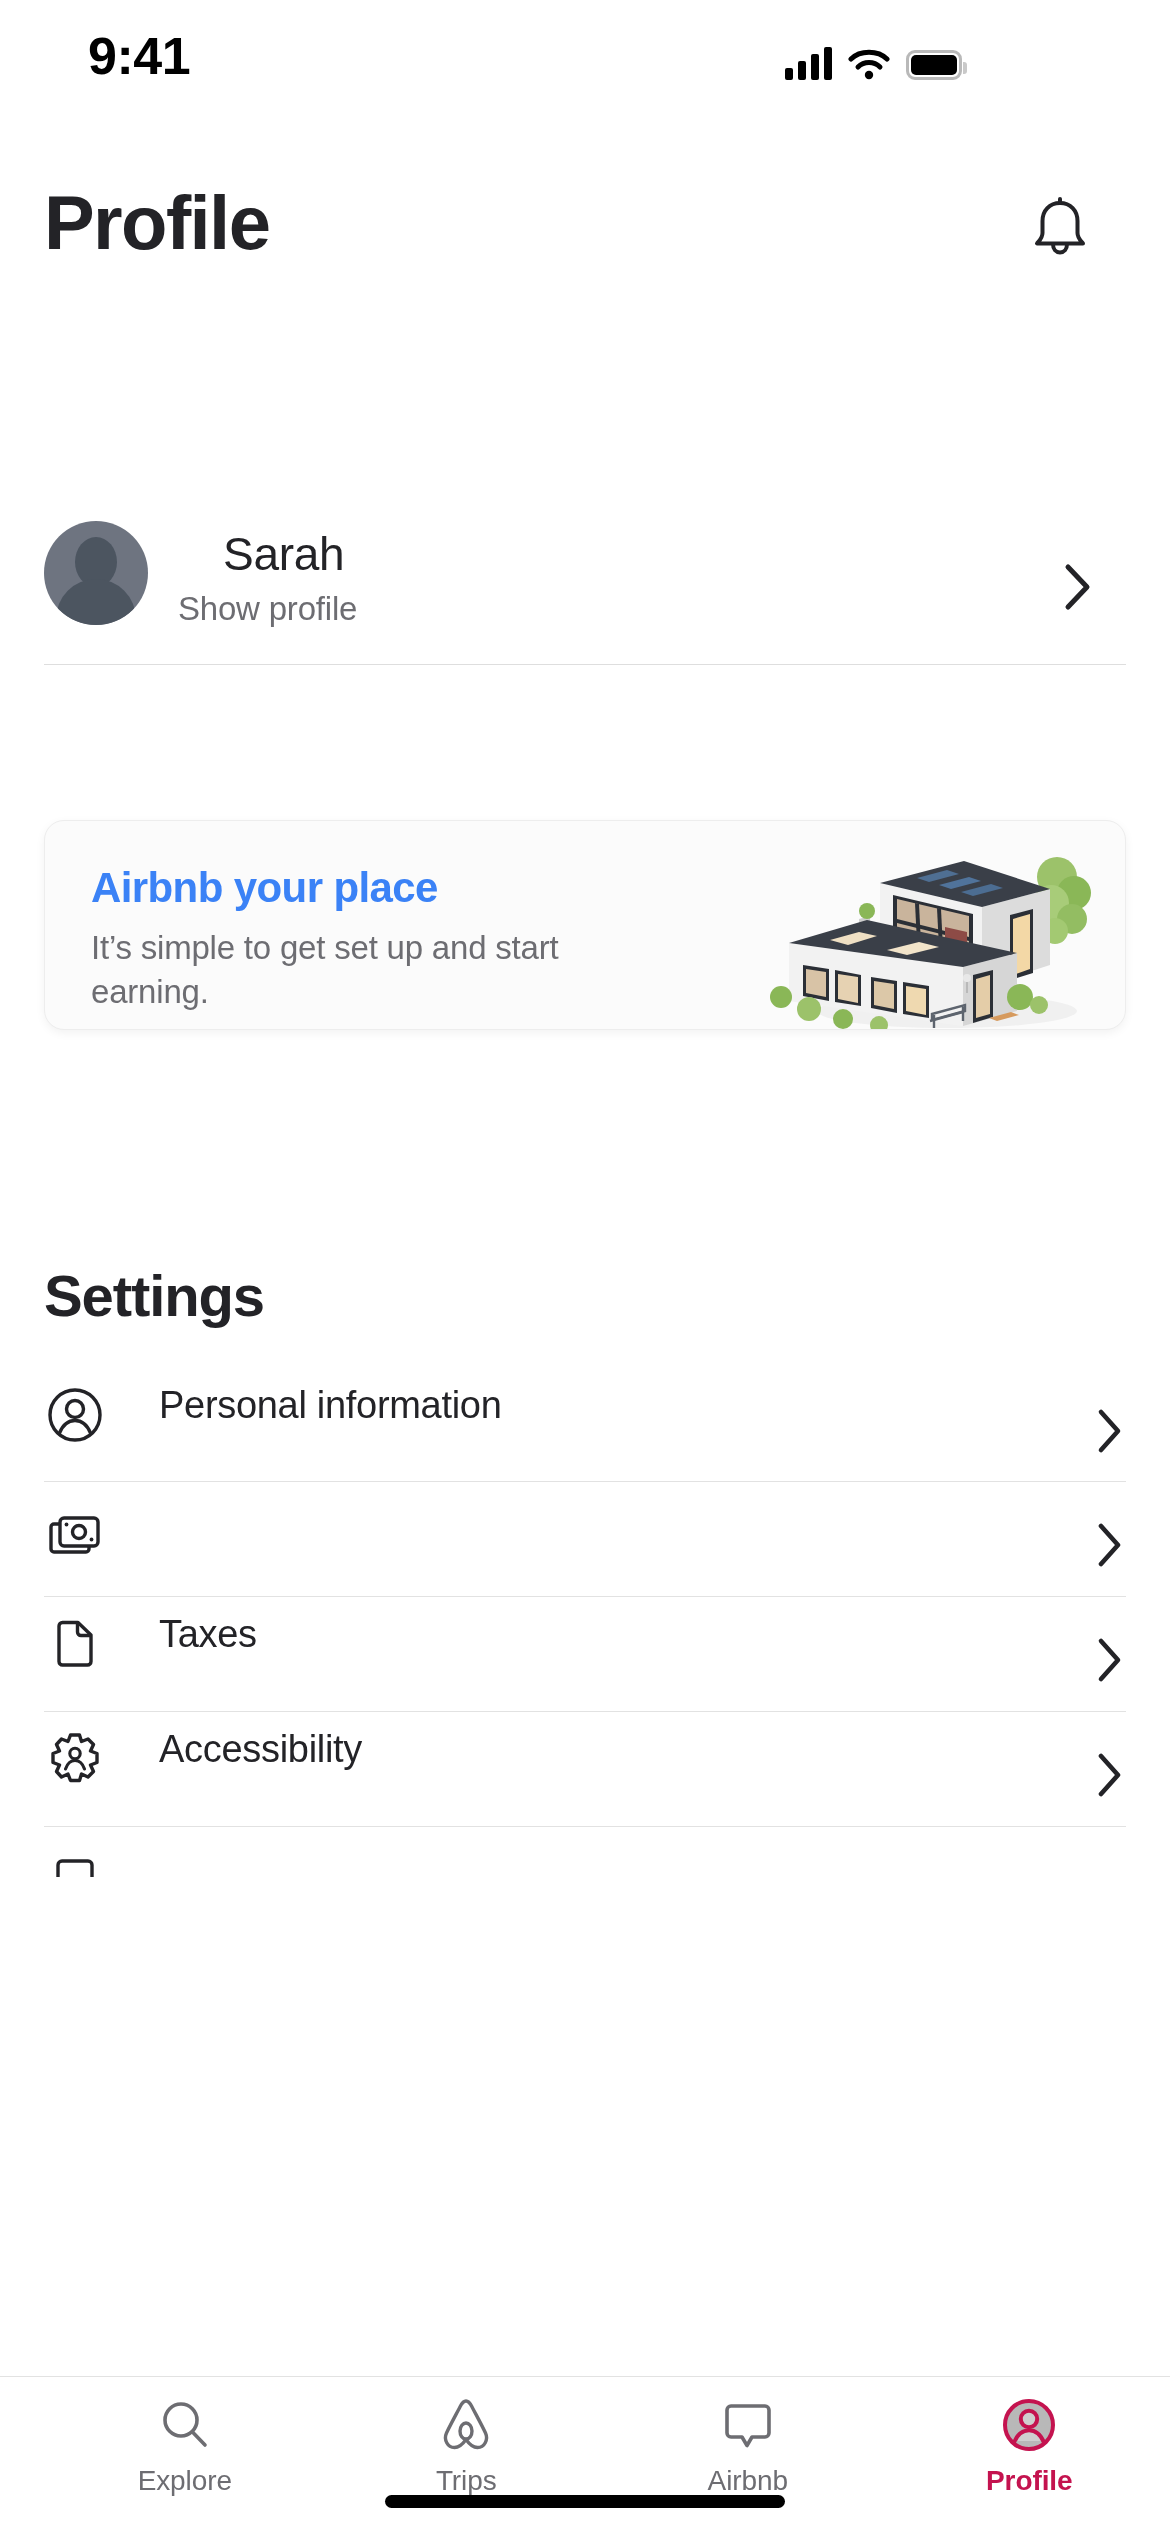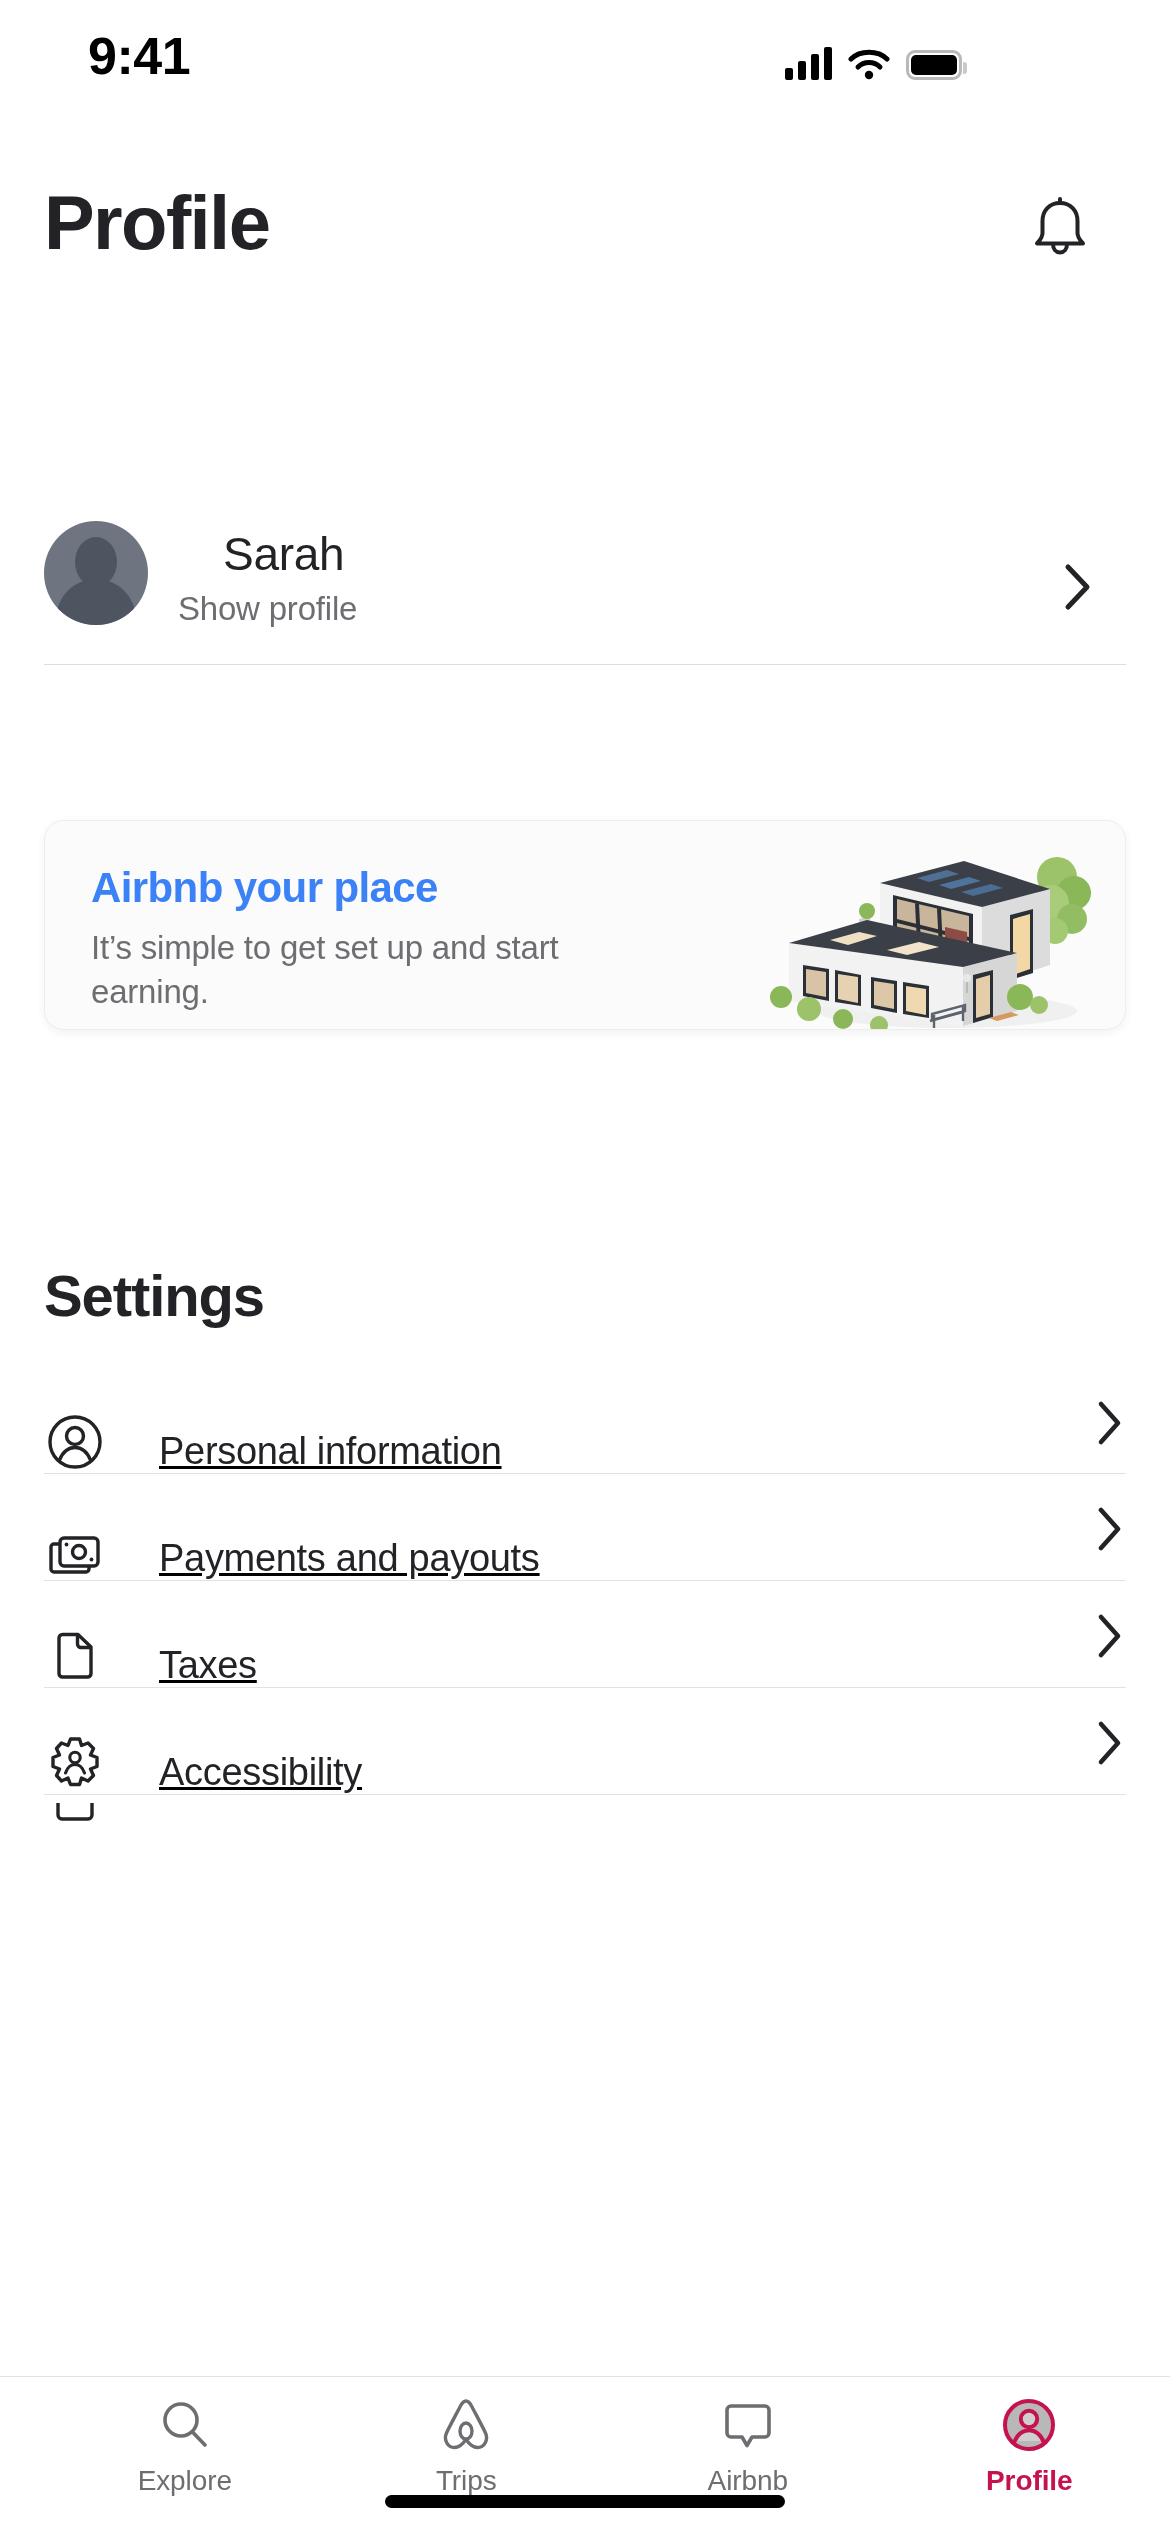--- a/index.html
+++ b/index.html
@@ -101,22 +101,22 @@
   }
   .promo-art { position:absolute; right:8px; top:-6px; width:350px; height:222px; }
 
   
   .settings-title {
     position:absolute; left:44px; top:1262px;
     font-size:58px; font-weight:bold; color:#232327; letter-spacing:-1.1px;
   }
   .list { position:absolute; left:0; top:1368px; width:1170px; }
   .item {
-    position:relative; height:99px; margin:8px 44px;
-    display:flex; align-items:flex-end; border-bottom:1px solid #e2e2e2;text-decoration:underline;
+    position:relative; height:99px; margin:16px 44px;
+    display:flex; align-items:flex-start; border-bottom:1px solid #e2e2e2;
   }
   .item:first-child{ height:98px; }
   .item-icon {
     width:62px; height:62px; display:flex; align-items:center; justify-content:center;
     flex:0 0 62px;
   }
   .item-label {
     margin-left:53px; font-size:38px; color:#232327; letter-spacing:-0.3px;
   }
   .item-chev { position:absolute; right:0; top:50%; transform:translateY(-50%); }
@@ -297,21 +297,20 @@
     <div class="item">
       <span class="item-icon">
         <svg width="58" height="58" viewBox="0 0 58 58">
           <rect x="14" y="18" width="38" height="28" rx="4" fill="none" stroke="#232327" stroke-width="3.4"></rect>
           <path d="M14 24 L8 24 C6.3 24, 5 25.3, 5 27 L5 49 C5 50.7, 6.3 52, 8 52 L40 52 C41.7 52, 43 50.7, 43 49 L43 46" fill="none" stroke="#232327" stroke-width="3.4" stroke-linejoin="round"></path>
           <circle cx="33" cy="32" r="6.5" fill="none" stroke="#232327" stroke-width="3.4"></circle>
           <circle cx="20.5" cy="24.5" r="1.9" fill="#232327"></circle>
           <circle cx="45.5" cy="39.5" r="1.9" fill="#232327"></circle>
         </svg>
       </span>
-      <span class="item-label">Payments and payouts</span>
       <span class="item-chev">
         <svg width="34" height="48" viewBox="0 0 34 48">
           <path d="M9 5 L26 24 L9 43" fill="none" stroke="#232327" stroke-width="4.6" stroke-linecap="round" stroke-linejoin="round"></path>
         </svg>
       </span>
     </div>
 
     <div class="item">
       <span class="item-icon">
         <svg width="58" height="58" viewBox="0 0 58 58">

